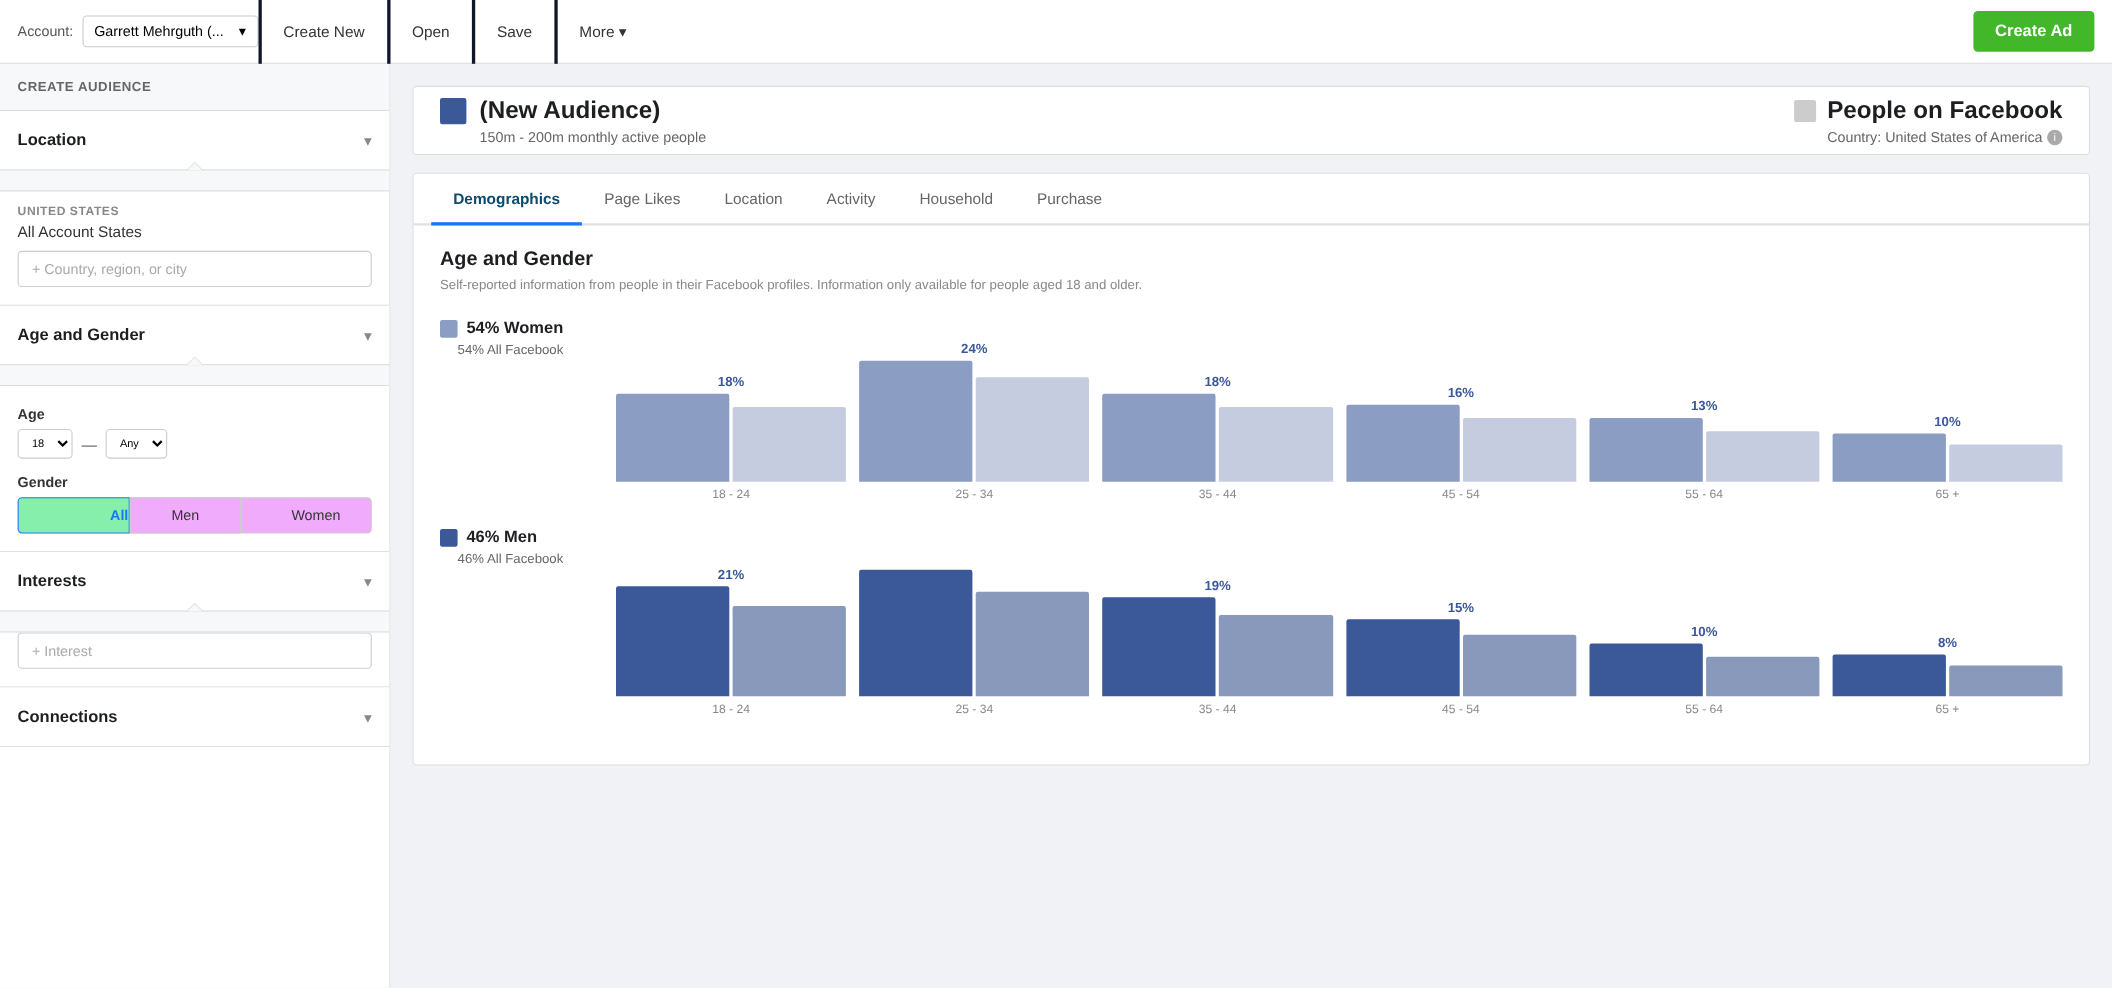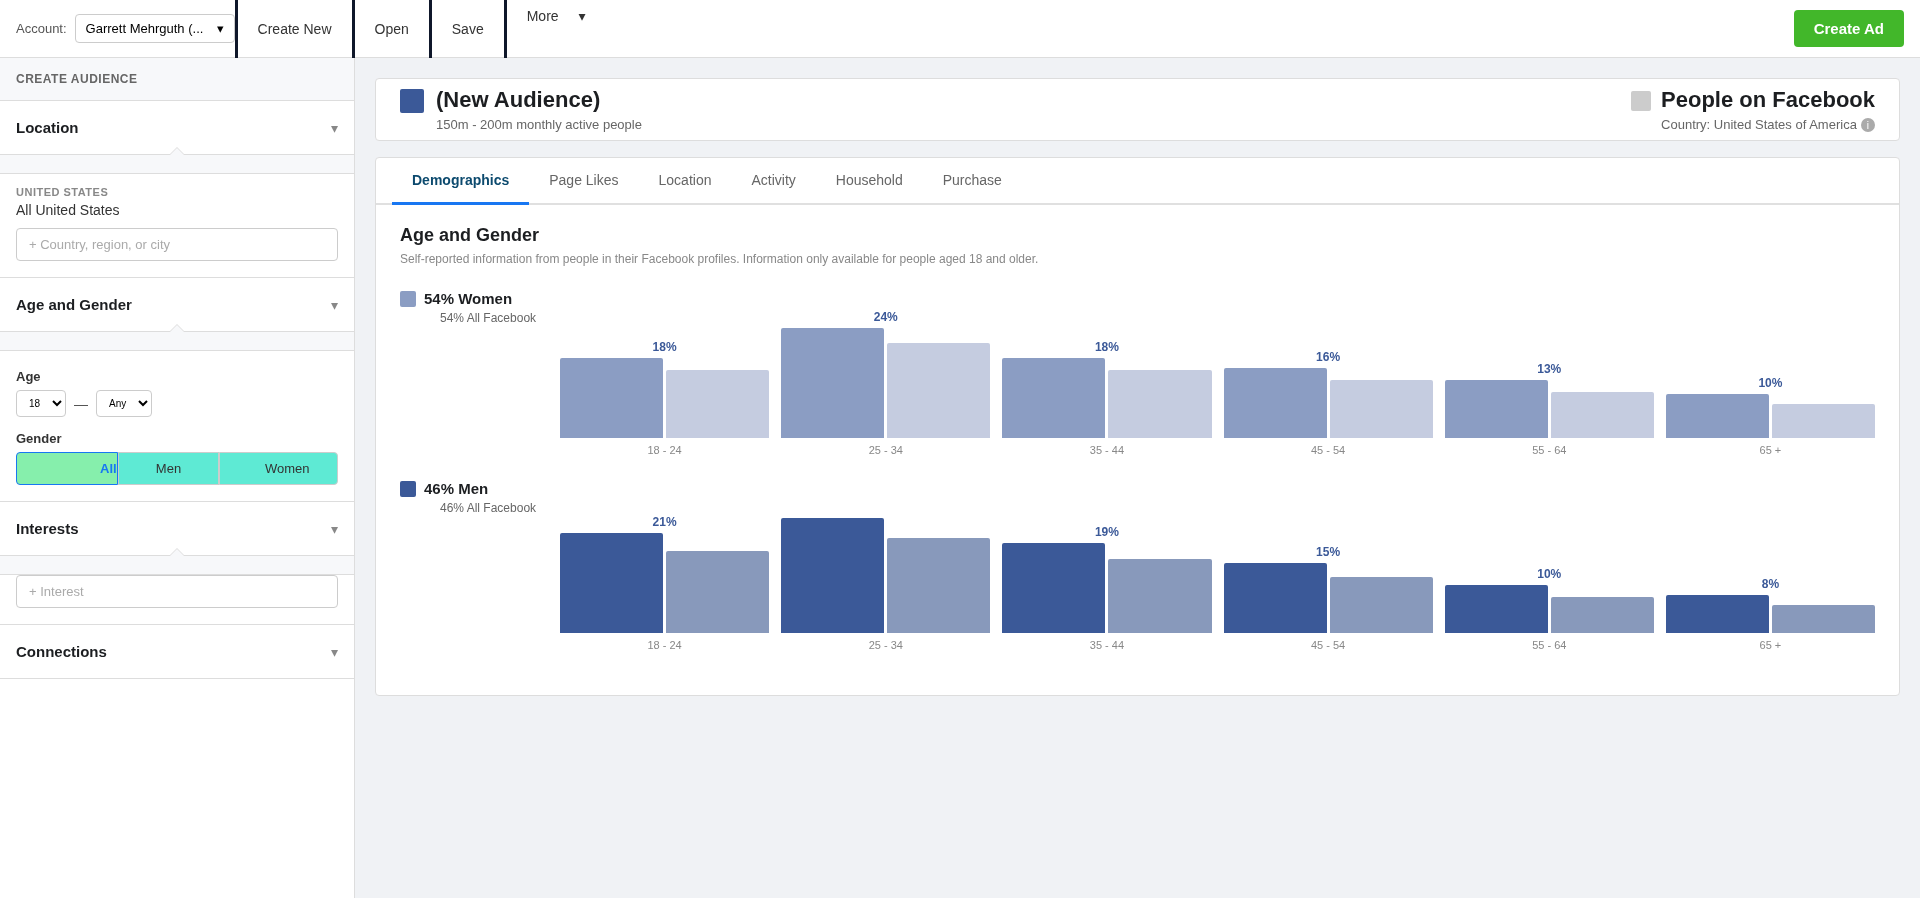--- a/index.html
+++ b/index.html
@@ -14,21 +14,21 @@
     .account-label { font-size: 13px; color: #555; margin-right: 8px; }
     .account-select {
       border: 1px solid #ccc; border-radius: 4px; padding: 6px 10px;
       font-size: 13px; background: #fff; cursor: pointer; min-width: 160px;
       display: flex; align-items: center; justify-content: space-between; gap: 8px;
     }
     .nav-btn {
       background: none; border: none; font-size: 14px; color: #333;
       padding: 8px 20px; cursor: pointer; border-left: 3px solid #0f172a; height: 58px;
     }
-    .more-btn { display: flex; gap: 20px; }
+    .more-btn { display: flex; align-items: center; gap: 4px; }
     .create-ad-btn {
       margin-left: auto; background: #42b72a; color: #fff;
       border: none; border-radius: 4px; padding: 10px 20px;
       font-size: 15px; font-weight: bold; cursor: pointer;
     }
 
     
     .main-layout { display: flex; height: calc(100vh - 58px); overflow: hidden; }
 
     
@@ -69,21 +69,21 @@
     .age-gender-body { padding: 4px 16px 16px; }
     .field-label { font-size: 13px; font-weight: 600; color: #333; margin-bottom: 6px; margin-top: 14px; }
     .age-row { display: flex; align-items: center; gap: 8px; }
     .age-select {
       border: 1px solid #ccc; border-radius: 4px; padding: 6px 8px;
       font-size: 10px; background: #fff; cursor: pointer;
     }
     .age-dash { color: #555; font-size: 14px; }
     .gender-row { display: flex; gap: 0; margin-top: 4px; }
     .gender-btn {
-      flex: 1; border: 1px solid #ccc; background: #5eead4;
+      flex: 1; border: 1px solid #ccc; background: #f0abfc;
       padding: 8px 0; font-size: 13px; cursor: pointer; color: #333;
     }
     .gender-btn:first-child { border-radius: 4px 0 0 4px; }
     .gender-btn:last-child { border-radius: 0 4px 4px 0; padding-left: 17px; }
     .gender-btn.active { background: #86efac; border-color: #1877f2; color: #1877f2; font-weight: 600; text-align: right; }
 
     
     .section-divider {
       position: relative; height: 20px; background: #f7f8fa;
       border-top: 1px solid #ddd; border-bottom: 1px solid #ddd;
@@ -136,21 +136,21 @@
     
     .chart-section { padding: 20px 24px; }
     .chart-title { font-size: 18px; font-weight: 700; color: #1c1e21; margin-bottom: 6px; }
     .chart-subtitle { font-size: 12px; color: #888; margin-bottom: 24px; }
 
     
     .gender-chart-row { display: flex; align-items: flex-start; margin-bottom: 24px; }
     .gender-legend { width: 160px; flex-shrink: 0; }
     .gender-legend-header { display: flex; align-items: center; gap: 8px; font-size: 15px; font-weight: 700; margin-bottom: 4px; }
     .legend-square { width: 16px; height: 16px; border-radius: 2px; flex-shrink: 0; }
-    .legend-sub { font-size: 12px; color: #666; margin-left: 40px; }
+    .legend-sub { font-size: 12px; color: #666; margin-left: 16px; }
 
     
     .bars-container { display: flex; gap: 12px; align-items: flex-end; flex: 1; padding-top: 20px; }
     .bar-group { display: flex; flex-direction: column; align-items: center; flex: 1; }
     .bar-pct { font-size: 12px; color: #3b5998; font-weight: 600; margin-bottom: 4px; }
     .bar { width: 100%; border-radius: 2px 2px 0 0; }
     .bar-label { font-size: 11px; color: #888; margin-top: 6px; white-space: nowrap; }
 
     
     .bar-women { background: #8b9dc3; }
@@ -186,21 +186,21 @@
     <div class="sidebar-header">CREATE AUDIENCE</div>
 
     <div class="sidebar-section">
       <div class="sidebar-section-header">
         <span class="sidebar-section-title">Location</span>
         <span class="chevron">▾</span>
       </div>
       <div class="section-divider"></div>
       <div class="sidebar-section-body">
         <div class="sidebar-subsection-title">UNITED STATES</div>
-        <div class="sidebar-location-value">All United States</div>
+        <div class="sidebar-location-value">All Account States</div>
         <input class="sidebar-input" type="text" placeholder="+ Country, region, or city" style="">
       </div>
     </div>
 
     <div class="sidebar-section">
       <div class="sidebar-section-header">
         <span class="sidebar-section-title">Age and Gender</span>
         <span class="chevron">▾</span>
       </div>
       <div class="section-divider"></div>

